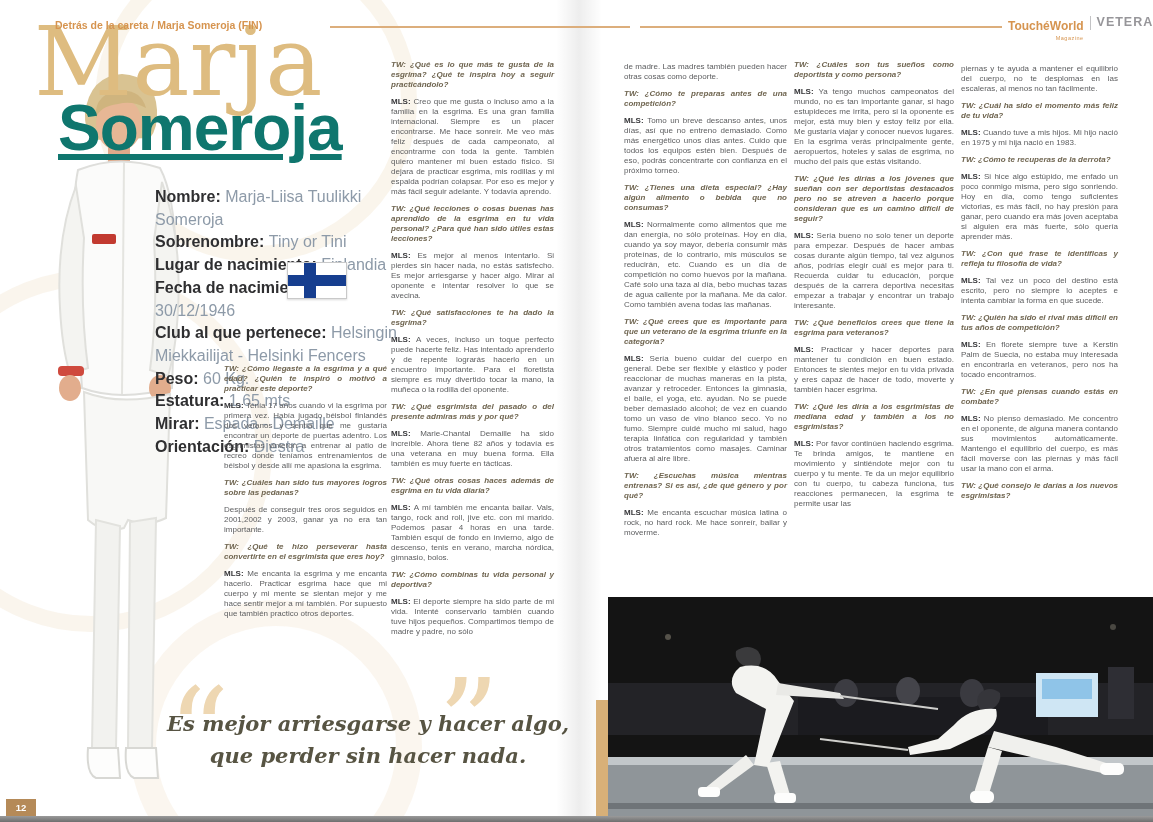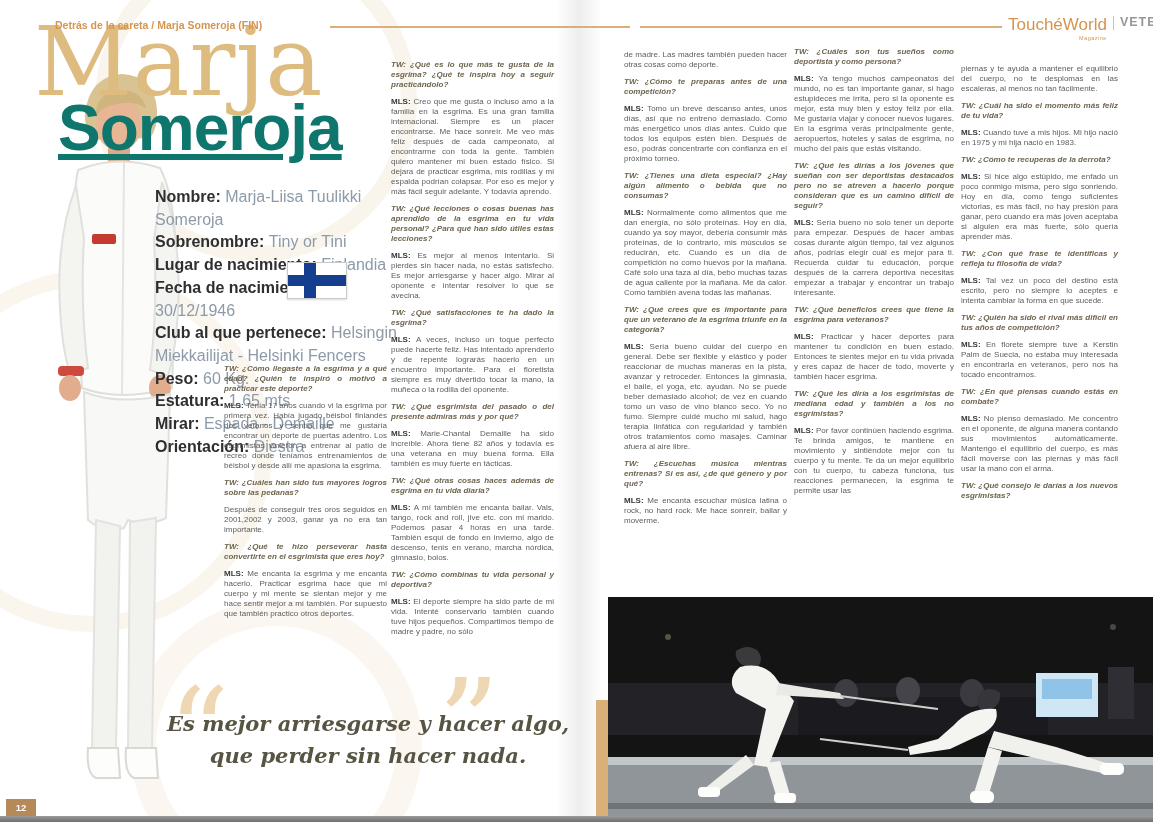--- a/index.html
+++ b/index.html
@@ -8,21 +8,21 @@
   
   .ring{position:absolute;border-radius:50%;border:16px solid var(--deco);z-index:0;}
   .gutter{position:absolute;left:556px;top:0;width:46px;height:822px;z-index:5;
           background:linear-gradient(to right,rgba(0,0,0,0),rgba(0,0,0,.07) 50%,rgba(0,0,0,0));}
   .bottom-edge{position:absolute;left:0;bottom:0;width:1153px;height:6px;
           background:linear-gradient(#9a9a9a,#6e6e6e);z-index:40;}
   
   .hdr-left-text{position:absolute;left:55px;top:19px;font-size:10.5px;font-weight:bold;color:var(--accent);z-index:6;text-align:right;}
   .hdr-line{position:absolute;top:26px;height:1.5px;background:#dcae7c;z-index:6;}
   .brand{position:absolute;left:1008px;top:16px;z-index:6;display:flex;align-items:flex-start;}
-  .brand-name{font-size:17px;font-weight:normal;color:var(--accent);line-height:1;}
+  .brand-name{font-size:12px;font-weight:bold;color:var(--accent);line-height:1;}
   .brand-sub{display:block;font-size:5.5px;color:var(--accent);text-align:right;margin-top:1px;letter-spacing:.5px;}
   .brand-sec{font-size:12.5px;font-weight:bold;color:#97969a;letter-spacing:1px;border-left:1px solid #c3c3c5;
              margin-left:6px;padding-left:6px;line-height:1.1;}
   
   .title-first{position:absolute;left:34px;top:14px;font-family:"DejaVu Serif",serif;
                font-size:96px;line-height:1;color:var(--gold);z-index:2;}
   .title-last{position:absolute;left:58px;top:96px;font-size:64px;line-height:1;font-weight:bold;
               color:#0f766e;letter-spacing:-1px;z-index:3;text-decoration:underline;}
   
   .bio{position:absolute;left:155px;top:186px;width:248px;font-size:16px;line-height:1.42;z-index:3;}
@@ -144,32 +144,32 @@
       <p class="a"><span class="ap">MLS: </span>Es mejor al menos intentarlo. Si pierdes sin hacer nada, no estás satisfecho. Es mejor arriesgarse y hacer algo. Mirar al oponente e intentar resolver lo que se avecina.</p>
       <p class="q"><span class="qp">TW: </span>¿Qué satisfacciones te ha dado la esgrima?</p>
       <p class="a"><span class="ap">MLS: </span>A veces, incluso un toque perfecto puede hacerte feliz. Has intentado aprenderlo y de repente lograrás hacerlo en un encuentro importante. Para el floretista siempre es muy divertido tocar la mano, la muñeca o la rodilla del oponente.</p>
       <p class="q"><span class="qp">TW: </span>¿Qué esgrimista del pasado o del presente admiras más y por qué?</p>
       <p class="a"><span class="ap">MLS: </span>Marie-Chantal Demaille ha sido increíble. Ahora tiene 82 años y todavía es una veterana en muy buena forma. Ella también es muy fuerte en tácticas.</p>
       <p class="q"><span class="qp">TW: </span>¿Qué otras cosas haces además de esgrima en tu vida diaria?</p>
       <p class="a"><span class="ap">MLS: </span>A mí también me encanta bailar. Vals, tango, rock and roll, jive etc. con mi marido. Podemos pasar 4 horas en una tarde. También esquí de fondo en invierno, algo de descenso, tenis en verano, marcha nórdica, gimnasio, bolos.</p>
       <p class="q"><span class="qp">TW: </span>¿Cómo combinas tu vida personal y deportiva?</p>
       <p class="a"><span class="ap">MLS: </span>El deporte siempre ha sido parte de mi vida. Intenté conservarlo también cuando tuve hijos pequeños. Compartimos tiempo de madre y padre, no sólo</p>
     </div>
-  <div class="col" style="left:624px;top:50px;width:163px;height:540px;">
+  <div class="col" style="left:624px;top:62px;width:163px;height:540px;">
       <p class="a">de madre. Las madres también pueden hacer otras cosas como deporte.</p>
       <p class="q"><span class="qp">TW: </span>¿Cómo te preparas antes de una competición?</p>
       <p class="a"><span class="ap">MLS: </span>Tomo un breve descanso antes, unos días, así que no entreno demasiado. Como más energético unos días antes. Cuido que todos los equipos estén bien. Después de eso, podrás concentrarte con confianza en el próximo torneo.</p>
       <p class="q"><span class="qp">TW: </span>¿Tienes una dieta especial? ¿Hay algún alimento o bebida que no consumas?</p>
       <p class="a"><span class="ap">MLS: </span>Normalmente como alimentos que me dan energía, no sólo proteínas. Hoy en día, cuando ya soy mayor, debería consumir más proteínas, de lo contrario, mis músculos se reducirán, etc. Cuando es un día de competición no como huevos por la mañana. Café solo una taza al día, bebo muchas tazas de agua caliente por la mañana. Me da calor. Como también avena todas las mañanas.</p>
       <p class="q"><span class="qp">TW: </span>¿Qué crees que es importante para que un veterano de la esgrima triunfe en la categoría?</p>
       <p class="a"><span class="ap">MLS: </span>Sería bueno cuidar del cuerpo en general. Debe ser flexible y elástico y poder reaccionar de muchas maneras en la pista, avanzar y retroceder. Entonces la gimnasia, el baile, el yoga, etc. ayudan. No se puede beber demasiado alcohol; de vez en cuando tomo un vaso de vino blanco seco. Yo no fumo. Siempre cuidé mucho mi salud, hago terapia linfática con regularidad y también otros tratamientos como masajes. Caminar afuera al aire libre.</p>
       <p class="q"><span class="qp">TW: </span>¿Escuchas música mientras entrenas? Si es así, ¿de qué género y por qué?</p>
       <p class="a"><span class="ap">MLS: </span>Me encanta escuchar música latina o rock, no hard rock. Me hace sonreír, bailar y moverme.</p>
     </div>
-  <div class="col" style="left:794px;top:47px;width:160px;height:526px;">
+  <div class="col" style="left:794px;top:60px;width:160px;height:526px;">
       <p class="q"><span class="qp">TW: </span>¿Cuáles son tus sueños como deportista y como persona?</p>
       <p class="a"><span class="ap">MLS: </span>Ya tengo muchos campeonatos del mundo, no es tan importante ganar, si hago estupideces me irrita, pero si la oponente es mejor, está muy bien y estoy feliz por ella. Me gustaría viajar y conocer nuevos lugares. En la esgrima verás principalmente gente, aeropuertos, hoteles y salas de esgrima, no mucho del país que estás visitando.</p>
       <p class="q"><span class="qp">TW: </span>¿Qué les dirías a los jóvenes que sueñan con ser deportistas destacados pero no se atreven a hacerlo porque consideran que es un camino difícil de seguir?</p>
       <p class="a"><span class="ap">MLS: </span>Sería bueno no solo tener un deporte para empezar. Después de hacer ambas cosas durante algún tiempo, tal vez algunos años, podrías elegir cuál es mejor para ti. Recuerda cuidar tu educación, porque después de la carrera deportiva necesitas empezar a trabajar y encontrar un trabajo interesante.</p>
       <p class="q"><span class="qp">TW: </span>¿Qué beneficios crees que tiene la esgrima para veteranos?</p>
       <p class="a"><span class="ap">MLS: </span>Practicar y hacer deportes para mantener tu condición en buen estado. Entonces te sientes mejor en tu vida privada y eres capaz de hacer de todo, moverte y también hacer esgrima.</p>
       <p class="q"><span class="qp">TW: </span>¿Qué les diría a los esgrimistas de mediana edad y también a los no esgrimistas?</p>
       <p class="a"><span class="ap">MLS: </span>Por favor continúen haciendo esgrima. Te brinda amigos, te mantiene en movimiento y sintiéndote mejor con tu cuerpo y tu mente. Te da un mejor equilibrio con tu cuerpo, tu cabeza funciona, tus reacciones permanecen, la esgrima te permite usar las</p>
     </div>
   <div class="col" style="left:961px;top:64px;width:157px;height:534px;">

